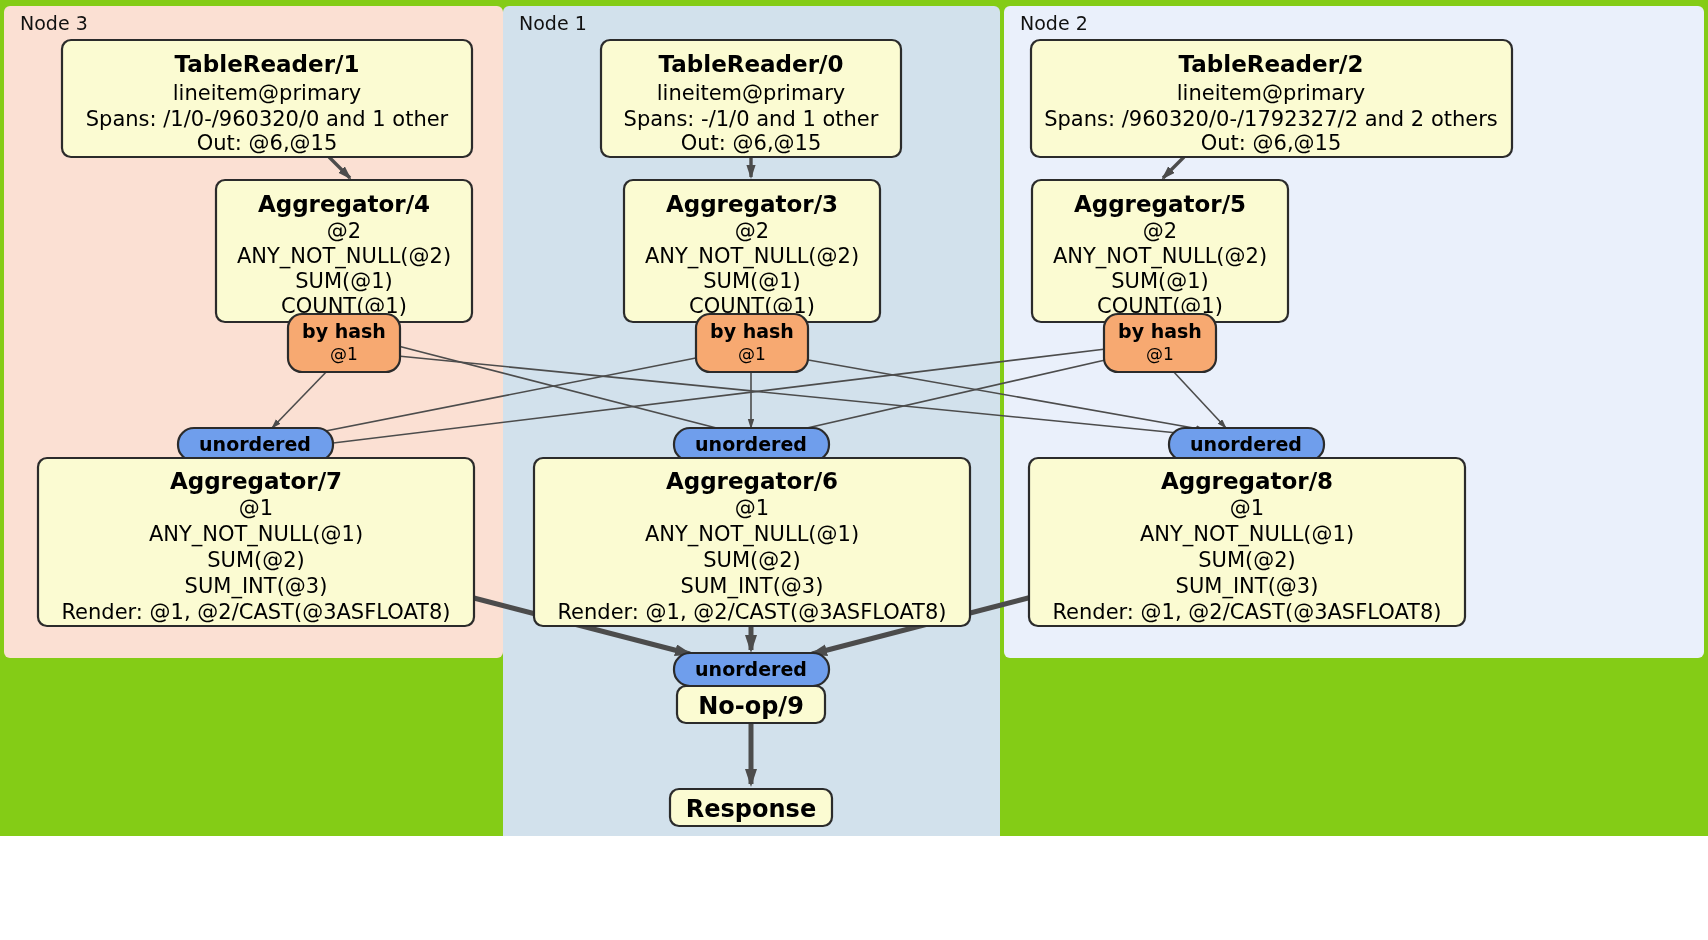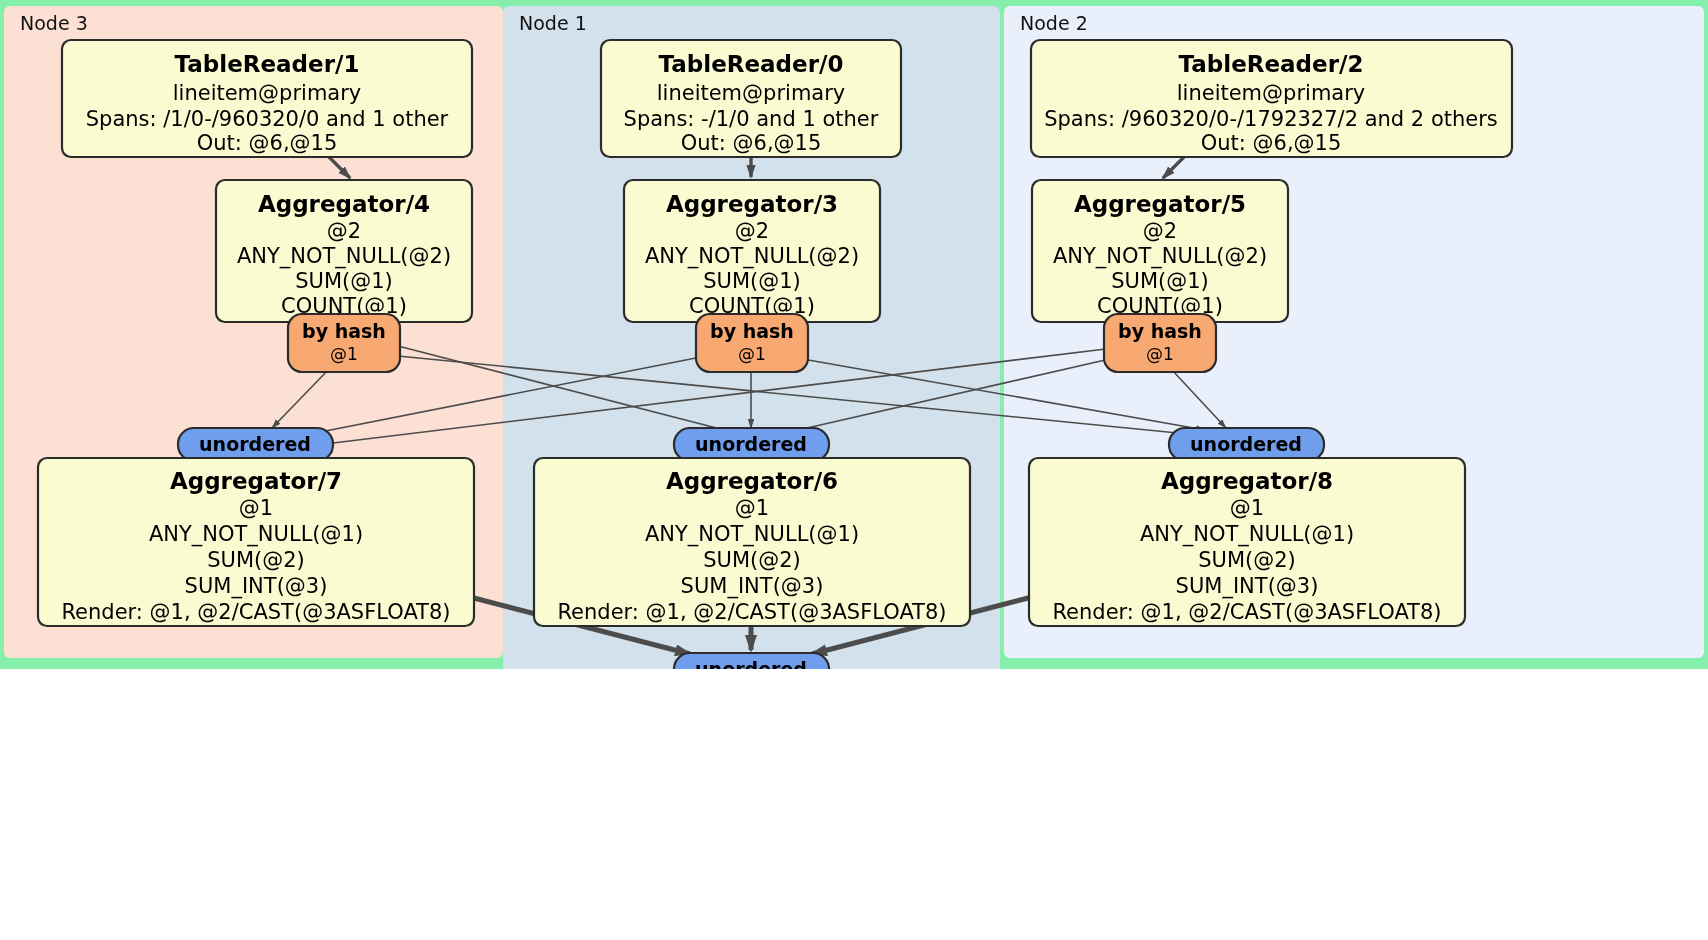--- a/index.html
+++ b/index.html
@@ -1,17 +1,17 @@
 <!DOCTYPE html>
 <html><head>
 <meta charset="utf-8">
 <style>
   html,body{margin:0;padding:0;background:#ffffff;}
   body{width:1708px;height:940px;font-family:"DejaVu Sans","Liberation Sans",sans-serif;}
-  #stage{position:relative;width:1708px;height:669px;overflow:hidden;background:#86efac;}
+  #stage{position:relative;width:1708px;height:836px;overflow:hidden;background:#84cc16;}
   svg{display:block;}
   .panel-label{font-size:19px;fill:#111;font-family:"DejaVu Sans","Liberation Sans",sans-serif;}
   .box-title{font-size:23px;font-weight:bold;fill:#000;font-family:"DejaVu Sans","Liberation Sans",sans-serif;}
   .box-line{font-size:21px;fill:#000;font-family:"DejaVu Sans","Liberation Sans",sans-serif;}
   .pill-title{font-size:19px;font-weight:bold;fill:#000;font-family:"DejaVu Sans","Liberation Sans",sans-serif;}
   .pill-sub{font-size:17px;fill:#000;font-family:"DejaVu Sans","Liberation Sans",sans-serif;}
   .simple-title{font-size:24px;font-weight:bold;fill:#000;font-family:"DejaVu Sans","Liberation Sans",sans-serif;}
   .proc-box{fill:#fbfbd2;stroke:#2b2b2b;stroke-width:2.2;}
   .thin-edge{stroke:#4c4c4c;stroke-width:1.6;fill:none;}
   .thick-edge{stroke:#4c4c4c;stroke-width:5;fill:none;}

